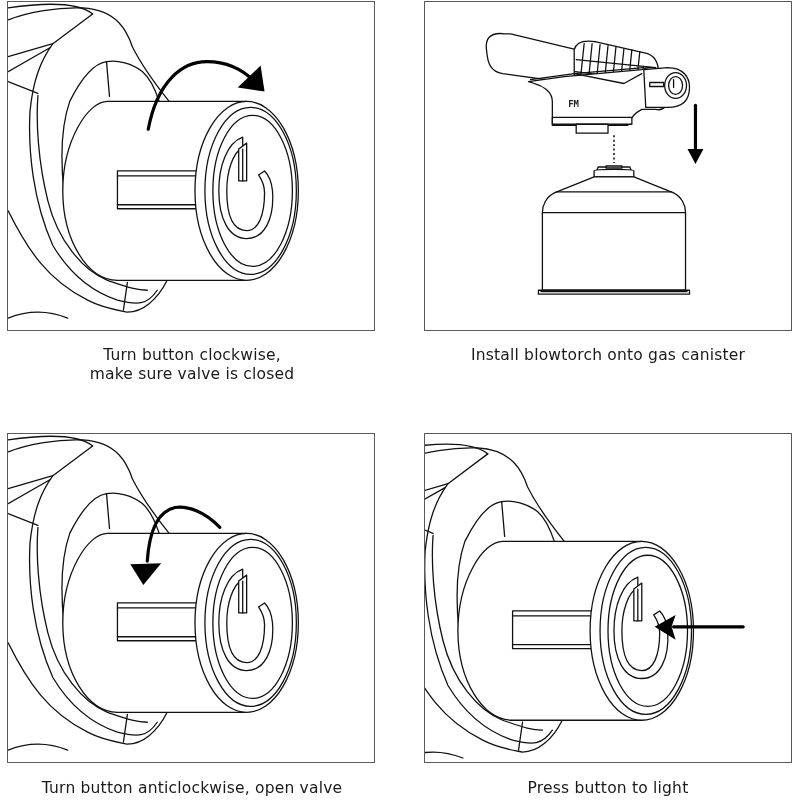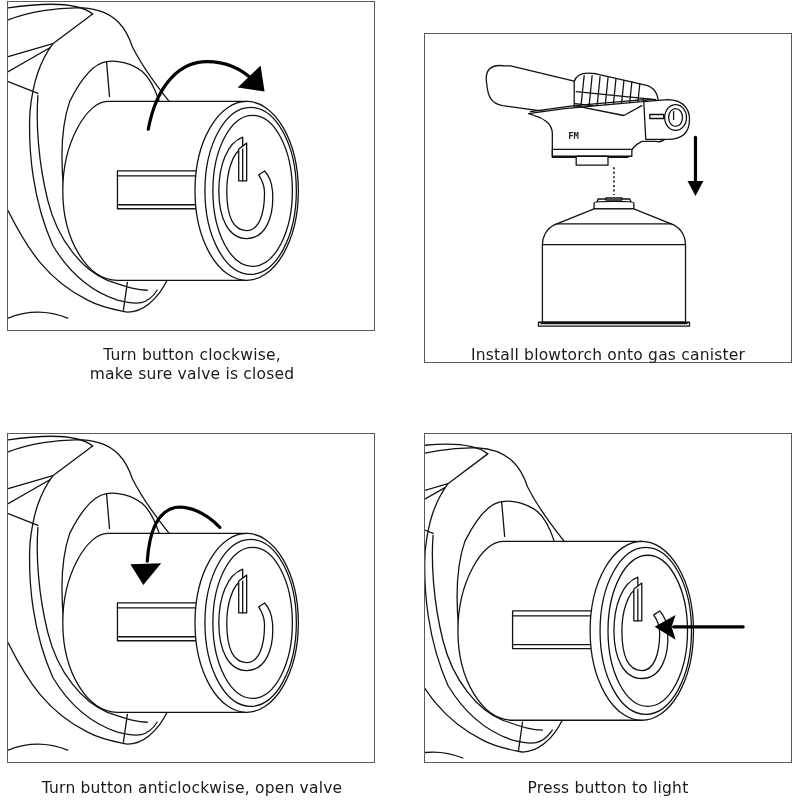--- a/index.html
+++ b/index.html
@@ -2,21 +2,21 @@
 <html><head>
 <meta charset="utf-8">
 <style>
   html, body { margin:0; padding:0; background:#ffffff; }
   body { width:800px; height:800px; position:relative; overflow:hidden;
          font-family:"DejaVu Sans", sans-serif; color:#1a1a1a; }
   .panel { position:absolute; width:368px; height:330px; border:1px solid #5a5a5a;
            background:#fff; overflow:hidden; box-sizing:border-box; }
   .panel svg { position:absolute; left:0; top:0; width:100%; height:100%; }
   #p1 { left:7px; top:1px; }
-  #p2 { left:424px; top:1px; width:368px;margin-top:32px; }
+  #p2 { left:424px; top:1px; width:368px; }
   #p3 { left:7px; top:433px; }
   #p4 { left:424px; top:433px; }
   .caption { position:absolute; width:400px; text-align:center; font-size:15.5px;
              line-height:19px; letter-spacing:0.2px; }
   #c1 { left:-8px; top:346px; }
   #c2 { left:408px; top:346px; }
   #c3 { left:-8px; top:779px; }
   #c4 { left:408px; top:779px; }
   .caption span { display:block; }
   .ln { fill:none; stroke:#111; stroke-width:1.3; stroke-linejoin:round; stroke-linecap:round; }

